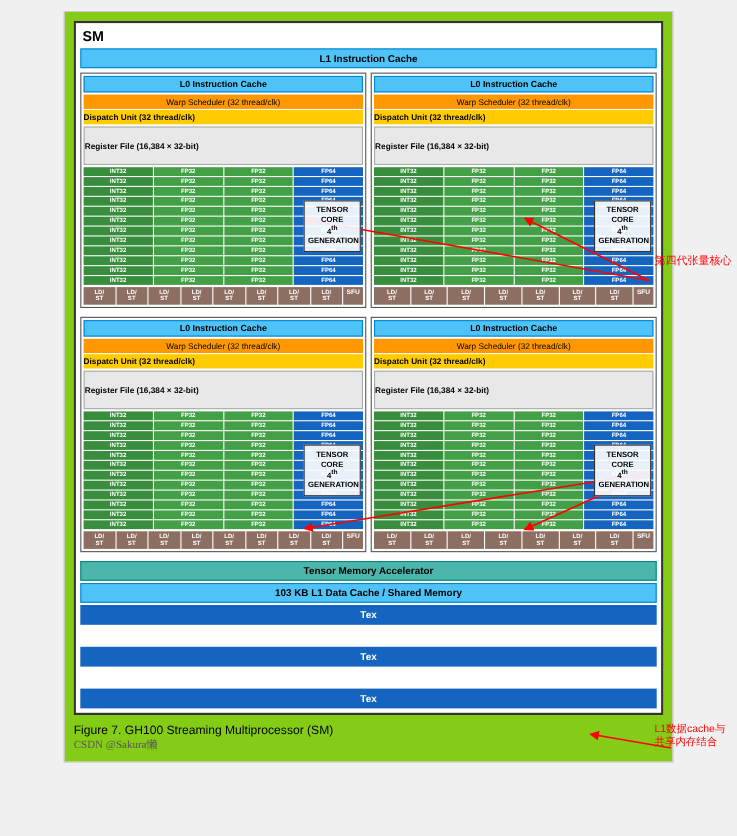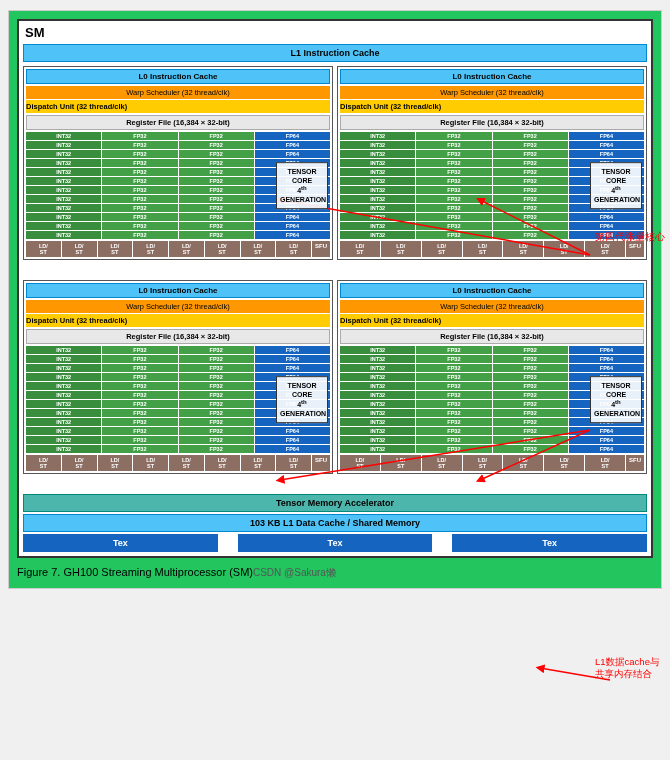--- a/index.html
+++ b/index.html
@@ -7,22 +7,22 @@
       background: #f0f0f0;
       font-family: Arial, sans-serif;
       width: 670px;
       min-height: 760px;
       display: flex;
       flex-direction: column;
       align-items: center;
       padding: 10px;
     }
     .page-container {
-      background: #22c55e;
-      width: 654px;
+      background: #84cc16;
+      width: 554px;
       padding: 8px;
       border: 1px solid #ccc;
     }
     .sm-diagram {
       border: 2px solid #333;
       background: white;
       padding: 4px;
       position: relative;
       width: 100%;
     }
@@ -37,21 +37,21 @@
       text-align: center;
       font-size: 9px;
       font-weight: bold;
       padding: 3px 0;
       margin-bottom: 4px;
       border: 1px solid #0288d1;
     }
     .two-col {
       display: flex;
       gap: 4px;
-      margin-bottom: 20px;
+      margin-bottom: 8px;
     }
     .quadrant {
       flex: 1;
       border: 1px solid #555;
       padding: 2px;
     }
     .l0-instruction-cache {
       background: #4fc3f7;
       text-align: center;
       font-size: 8px;
@@ -71,24 +71,23 @@
     .dispatch-unit {
       background: #ffcc02;
       text-align: left;
       font-size: 7.5px;
       font-weight: bold;
       padding: 2px 0;
       margin-bottom: 2px;
     }
     .register-file {
       background: #e8e8e8;
-      text-align: center;
       font-size: 7.5px;
       font-weight: bold;
-      padding: 2px 0;
+      padding: 12px 0;
       margin-bottom: 2px;
       border: 1px solid #aaa;
     }
     .core-area {
       display: flex;
       gap: 2px;
       position: relative;
     }
     .int-fp-block {
       flex: 1;
@@ -184,43 +183,46 @@
       text-align: center;
       font-size: 9px;
       font-weight: bold;
       padding: 3px 0;
       margin-bottom: 2px;
       border: 1px solid #0288d1;
     }
     .tex-row {
       display: flex;
       gap: 20px;
+      flex-direction: column;
     }
     .tex-cell {
       background: #1565c0;
       color: white;
       text-align: center;
       font-size: 9px;
       font-weight: bold;
       padding: 4px 0;
       flex: 1;
     }
     .figure-caption {
       font-size: 11px;
       margin-top: 8px;
       display: flex;
-      justify-content: flex-start;
+      justify-content: center;
       width: 100%;
+      flex-direction: column;
     }
     .caption-left {
       font-size: 11px;
     }
     .caption-right {
       font-size: 10px;
       color: #555;
+      font-family: Liberation Serif, serif;
     }
   </style>
 </head>
 <body>
 
 <div class="page-container">
   <div class="sm-diagram">
     <div class="sm-title">SM</div>
 
     <div class="l1-instruction-cache">L1 Instruction Cache</div>

